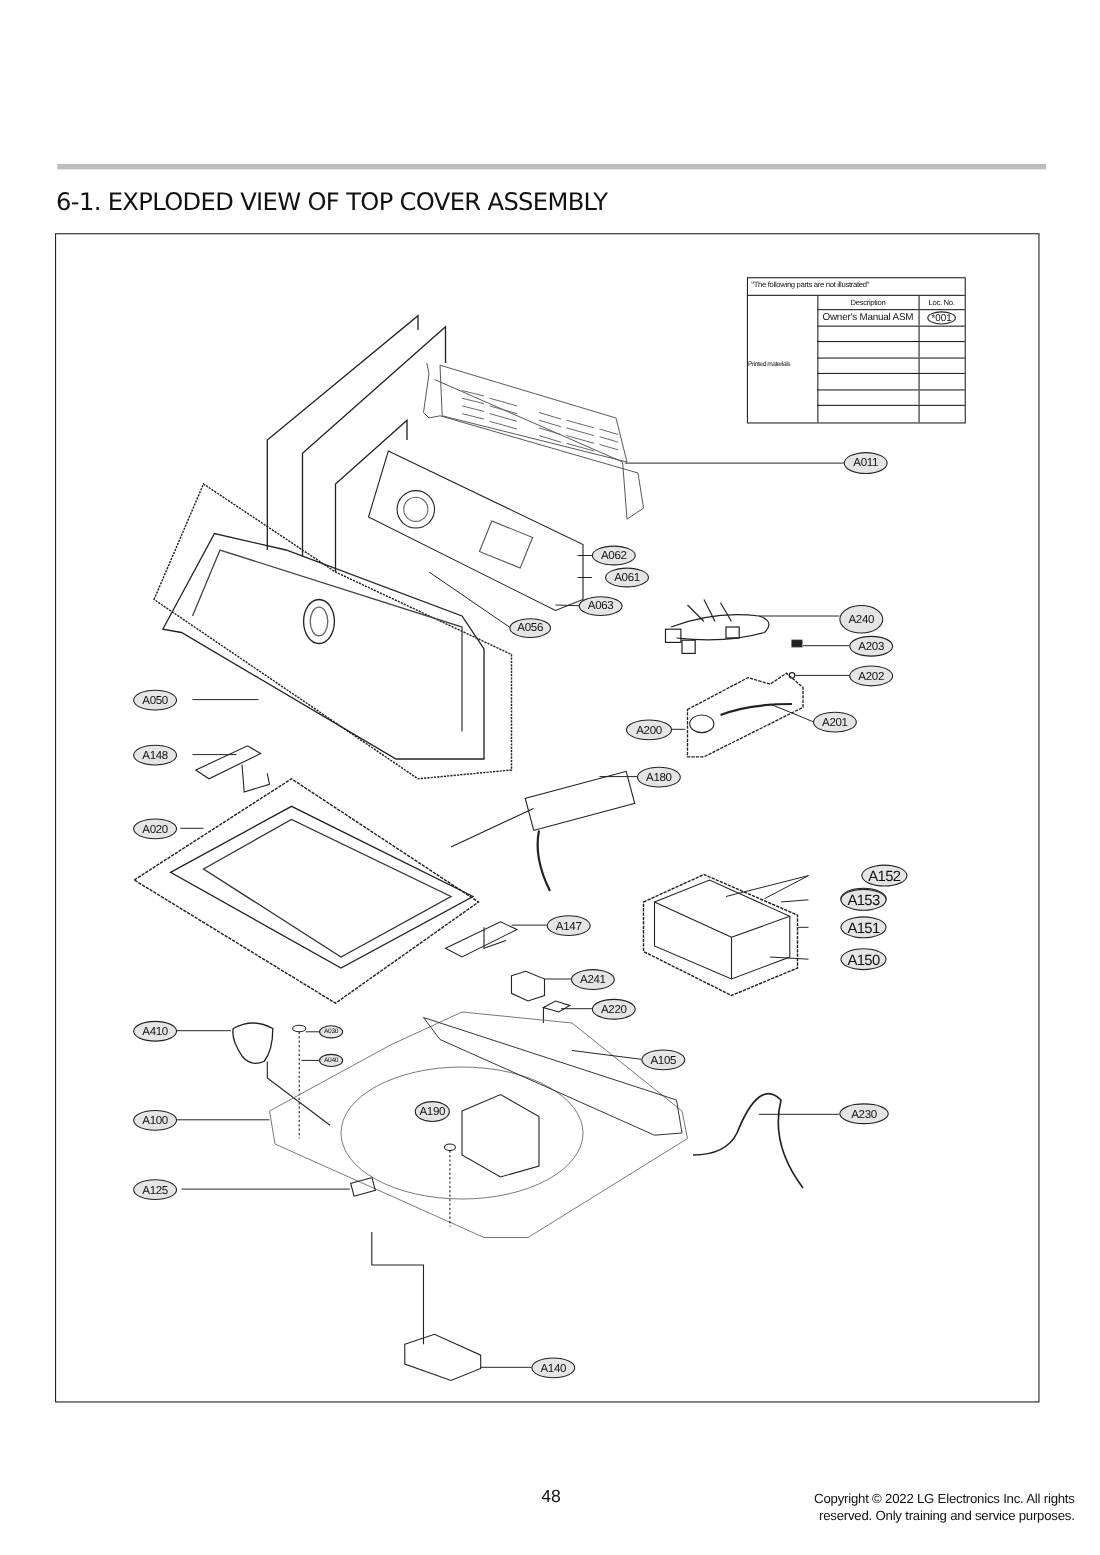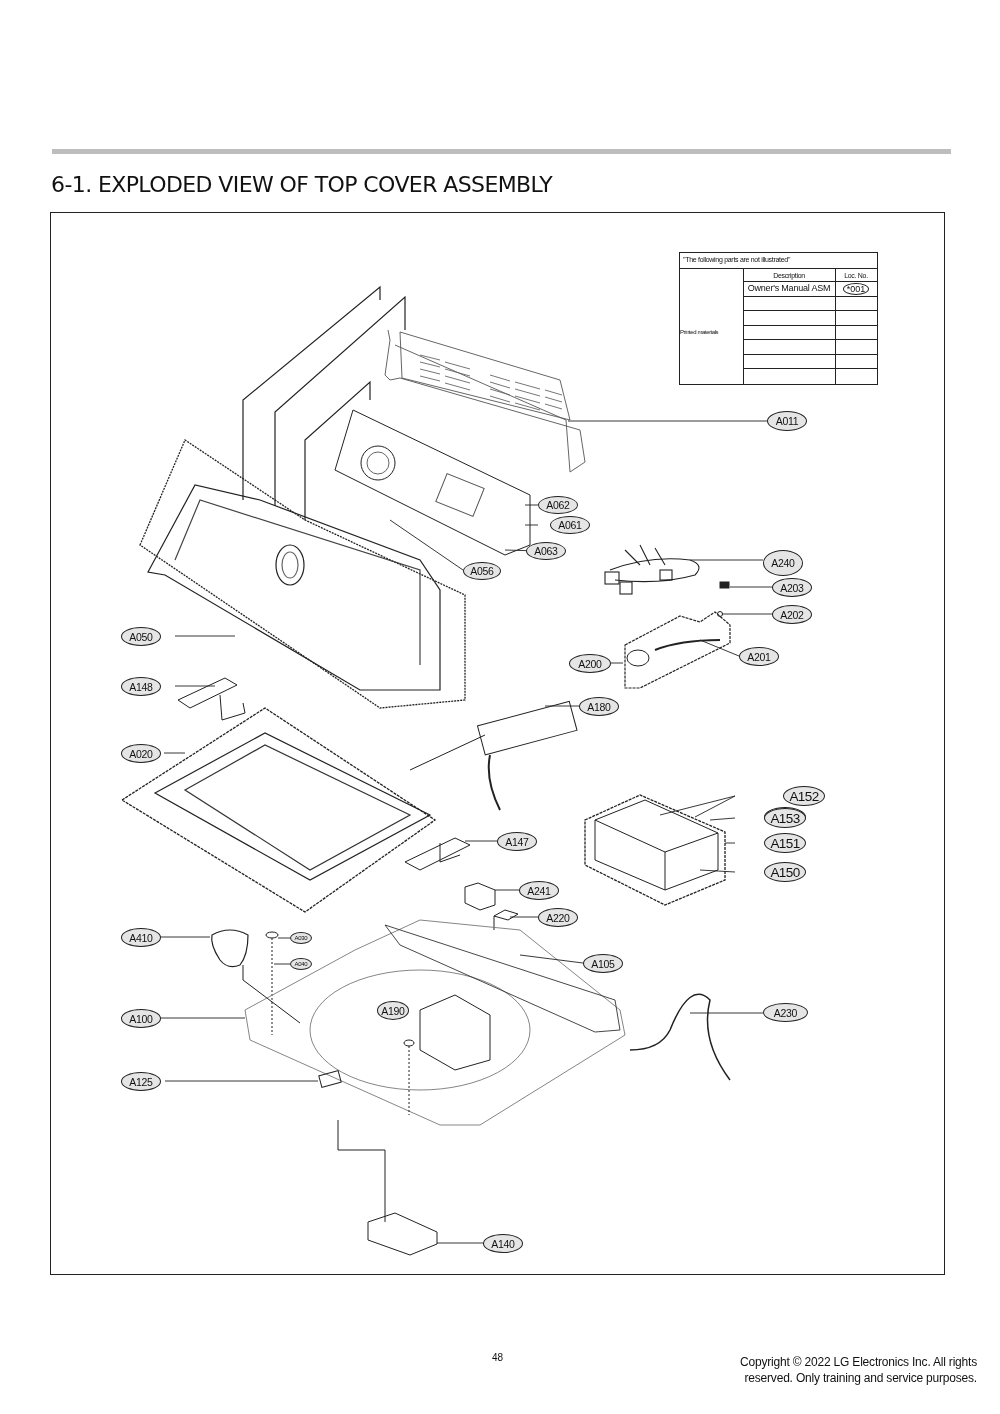--- a/index.html
+++ b/index.html
@@ -15,21 +15,21 @@
   .nitable{position:absolute;left:679px;top:252px;width:199px;height:133px;border:1.5px solid #222;box-sizing:border-box;font-size:7px;}
   .nitable .hdr{position:absolute;left:0;top:0;width:100%;height:16px;border-bottom:1px solid #222;padding:3px 0 0 3px;box-sizing:border-box;font-size:7px;letter-spacing:-0.3px;}
   .nitable .col1{position:absolute;left:0;top:16px;width:63px;bottom:0;border-right:1px solid #222;}
   .nitable .col1 span{position:absolute;left:0;top:60px;font-size:6px;letter-spacing:-0.4px;}
   .nitable .row{position:absolute;left:63px;right:0;height:14.5px;border-bottom:1px solid #222;box-sizing:border-box;}
   .nitable .row .d{position:absolute;left:0;width:92px;top:0;bottom:0;border-right:1px solid #222;text-align:center;line-height:13px;}
   .nitable .row .l{position:absolute;left:92px;right:0;top:0;bottom:0;text-align:center;line-height:13px;}
   .nitable .row.h .d,.nitable .row.h .l{font-size:7px;letter-spacing:-0.3px;}
   .nitable .row.first .d{font-size:9px;letter-spacing:-0.2px;}
   .nitable .row.first .l span{display:inline-block;border:1px solid #222;border-radius:50%;padding:0 3px;font-size:9px;line-height:10px;margin-top:1px;}
-  .pageno{position:absolute;left:492px;top:1352px;font-size:10px;}
+  .pageno{position:absolute;left:492px;top:1352px;font-size:16px;}
   .copy{position:absolute;right:23px;top:1354px;text-align:right;font-size:12px;line-height:16px;letter-spacing:-0.2px;}
 </style>
 </head>
 <body>
 
 <div class="topbar"></div>
 <div class="title">6-1. EXPLODED VIEW OF TOP COVER ASSEMBLY</div>
 <div class="frame"></div>
 
 <svg class="diagram" width="1000" height="1414" fill="none" stroke="#222" stroke-width="1">

